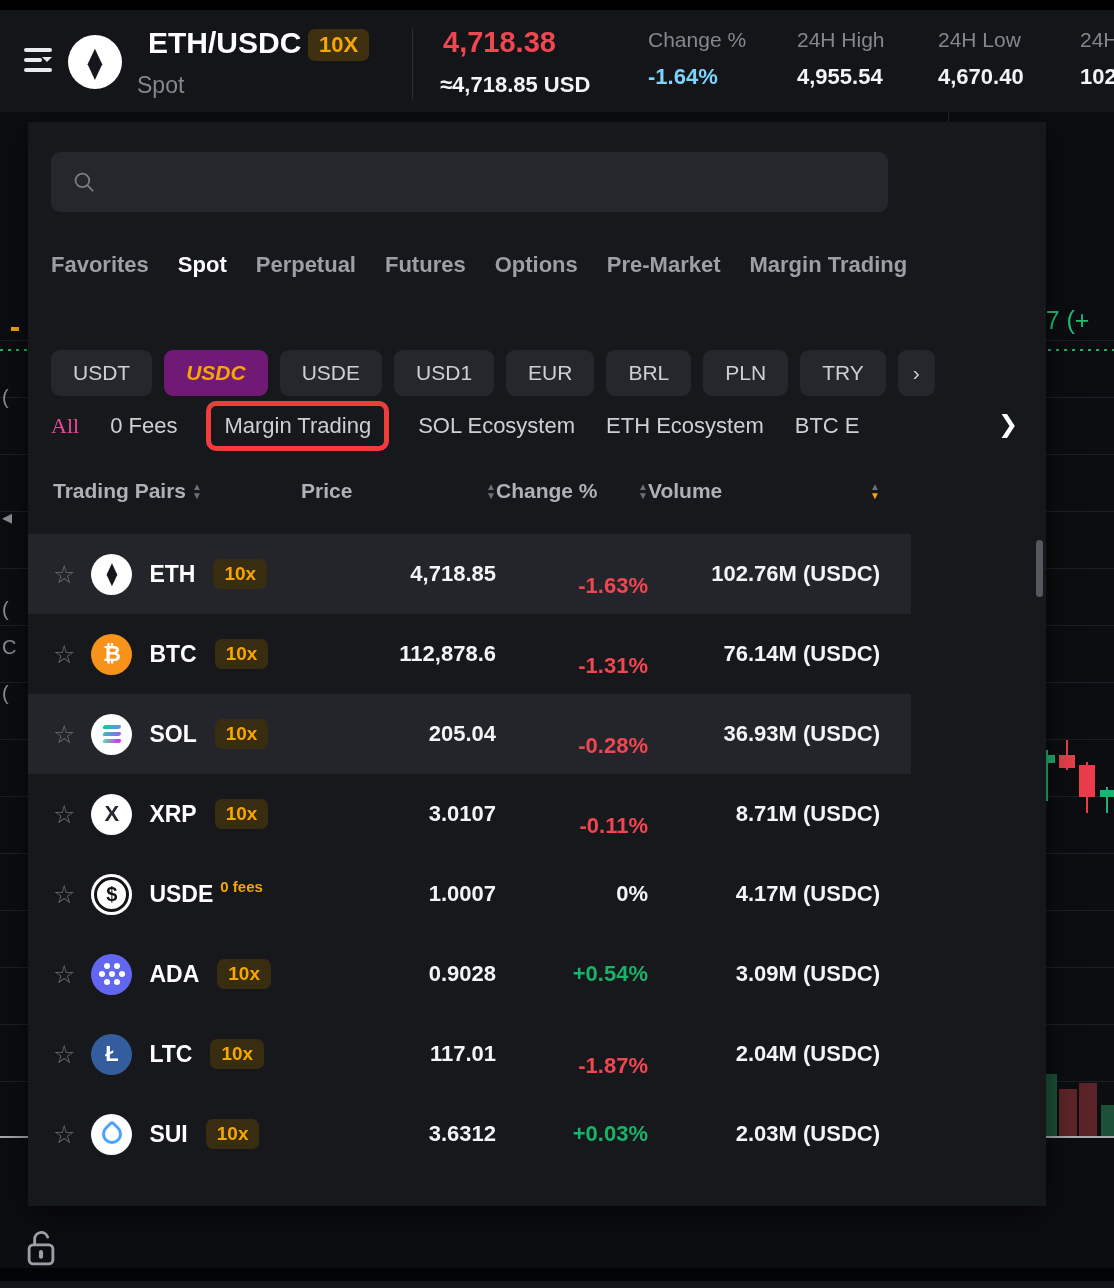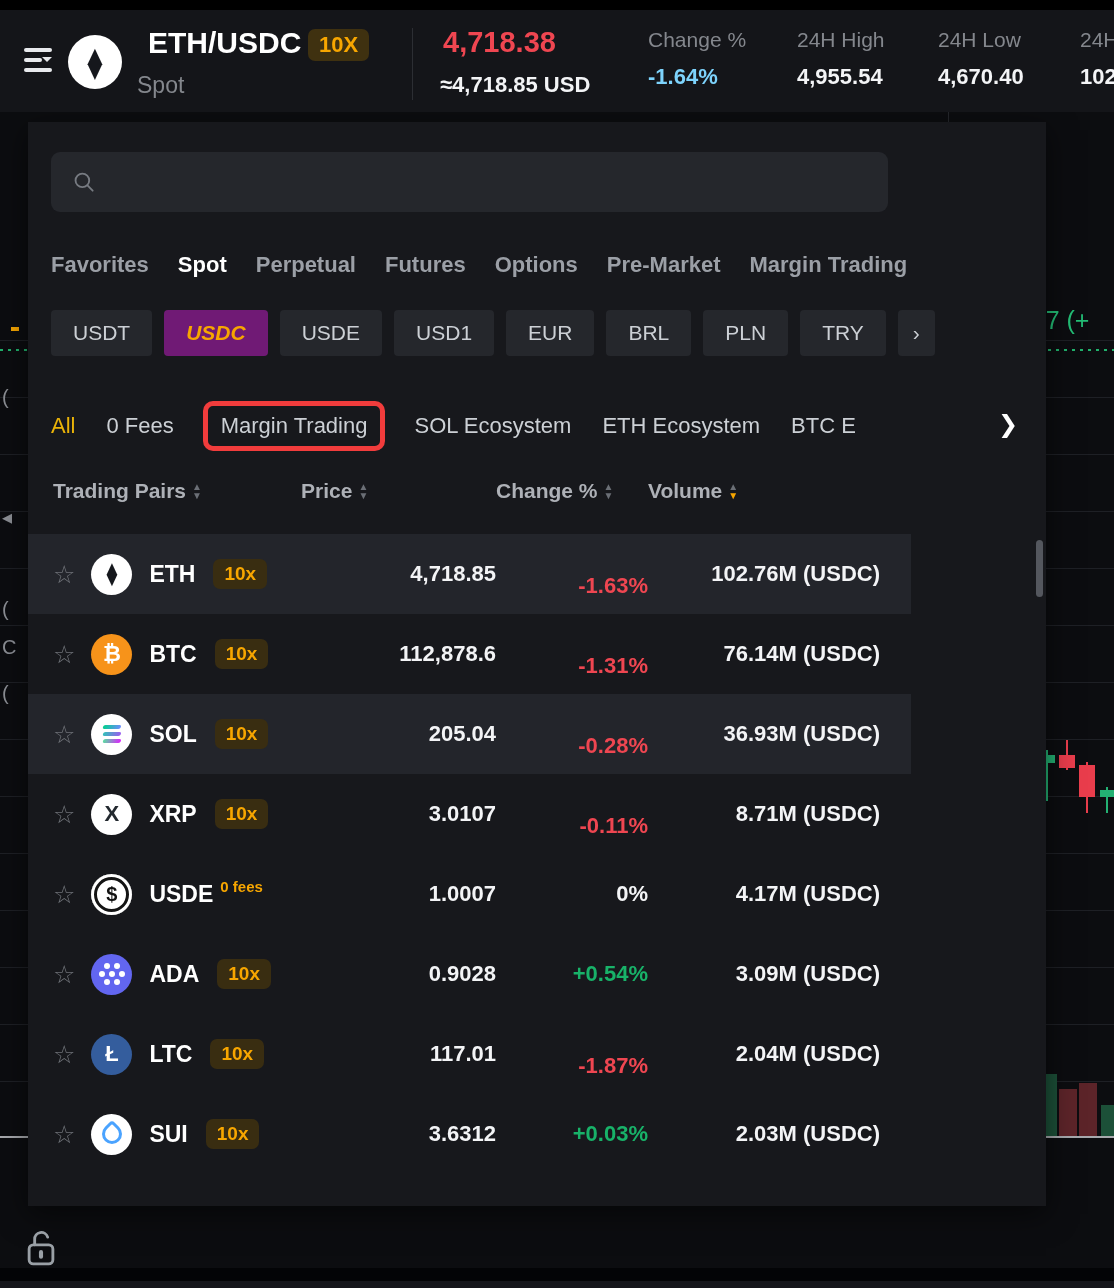--- a/index.html
+++ b/index.html
@@ -50,33 +50,33 @@
   
   #pairs-panel{position:absolute;left:28px;top:122px;width:1018px;height:1084px;background:#17181c;z-index:4;
     box-shadow:0 8px 28px rgba(0,0,0,.55);}
   .search-wrap{position:absolute;left:23px;top:30px;width:837px;height:60px;background:#25272c;border-radius:9px;
     display:flex;align-items:center;padding:0 20px;box-sizing:border-box;}
   .search-wrap input{flex:1;background:transparent;border:none;outline:none;color:#f3f4f6;font-size:20px;margin-left:14px;}
   .tabs-row{position:absolute;left:23px;top:130px;width:860px;display:flex;gap:29px;white-space:nowrap;}
   .tab{font-size:22px;font-weight:600;color:#9b9fa6;cursor:pointer;}
   .tab.active{color:#fff;font-weight:700;}
   .chips-row{position:absolute;left:23px;top:188px;display:flex;gap:12px;}
-  .chip{background:#25272c;color:#ccd0d5;font-size:21px;padding:11px 22px;border-radius:4px;white-space:nowrap;}
+  .chip{background:#25272c;color:#ccd0d5;font-size:21px;padding:11px 22px;border-radius:9px;white-space:nowrap;margin-top:40px;}
   .chip.selected{background:#701a75;color:#f7a600;font-weight:600;font-style:italic;}
   .chip.more{padding:11px 15px;color:#ccd0d5;}
   .cat-row{position:absolute;left:23px;top:276px;height:56px;display:flex;align-items:center;gap:31px;white-space:nowrap;}
   .cat{font-size:22px;color:#ccd0d5;}
-  .cat.selected{color:#eab308;}
+  .cat.selected{color:#ec4899;font-family:Liberation Serif, serif;}
   .red-box{border:5px solid #f13c3c;border-radius:10px;padding:7px 13px;margin:-12px -2px;}
   .cat-more{position:absolute;right:28px;top:288px;color:#fff;font-size:24px;font-weight:700;z-index:2;}
 
   .thead{position:absolute;left:0;top:340px;width:883px;height:58px;display:grid;
     grid-template-columns:1fr 195px 152px 232px;align-items:center;padding:0 31px 0 25px;box-sizing:border-box;}
   .th{font-size:21px;font-weight:700;color:#aeb1b7;display:flex;align-items:center;gap:6px;}
-  .th.right{justify-content:flex-start;}
+  .th.right{justify-content:space-between;}
   .sort{display:flex;flex-direction:column;line-height:9px;font-size:10px;color:#6b6f76;}
   .sort .d.on{color:#f7a600;}
 
   #rows{position:absolute;left:0;top:412px;width:883px;}
   .pair-row{height:80px;display:grid;grid-template-columns:1fr 195px 152px 232px;align-items:center;
     padding:0 31px 0 25px;box-sizing:border-box;cursor:pointer;}
   .pair-row.hl{background:#23252b;}
   .cell-pair{display:flex;align-items:center;}
   .star{color:#6e7177;font-size:25px;margin-right:16px;}
   .coin-icon{width:41px;height:41px;border-radius:50%;display:flex;align-items:center;justify-content:center;

